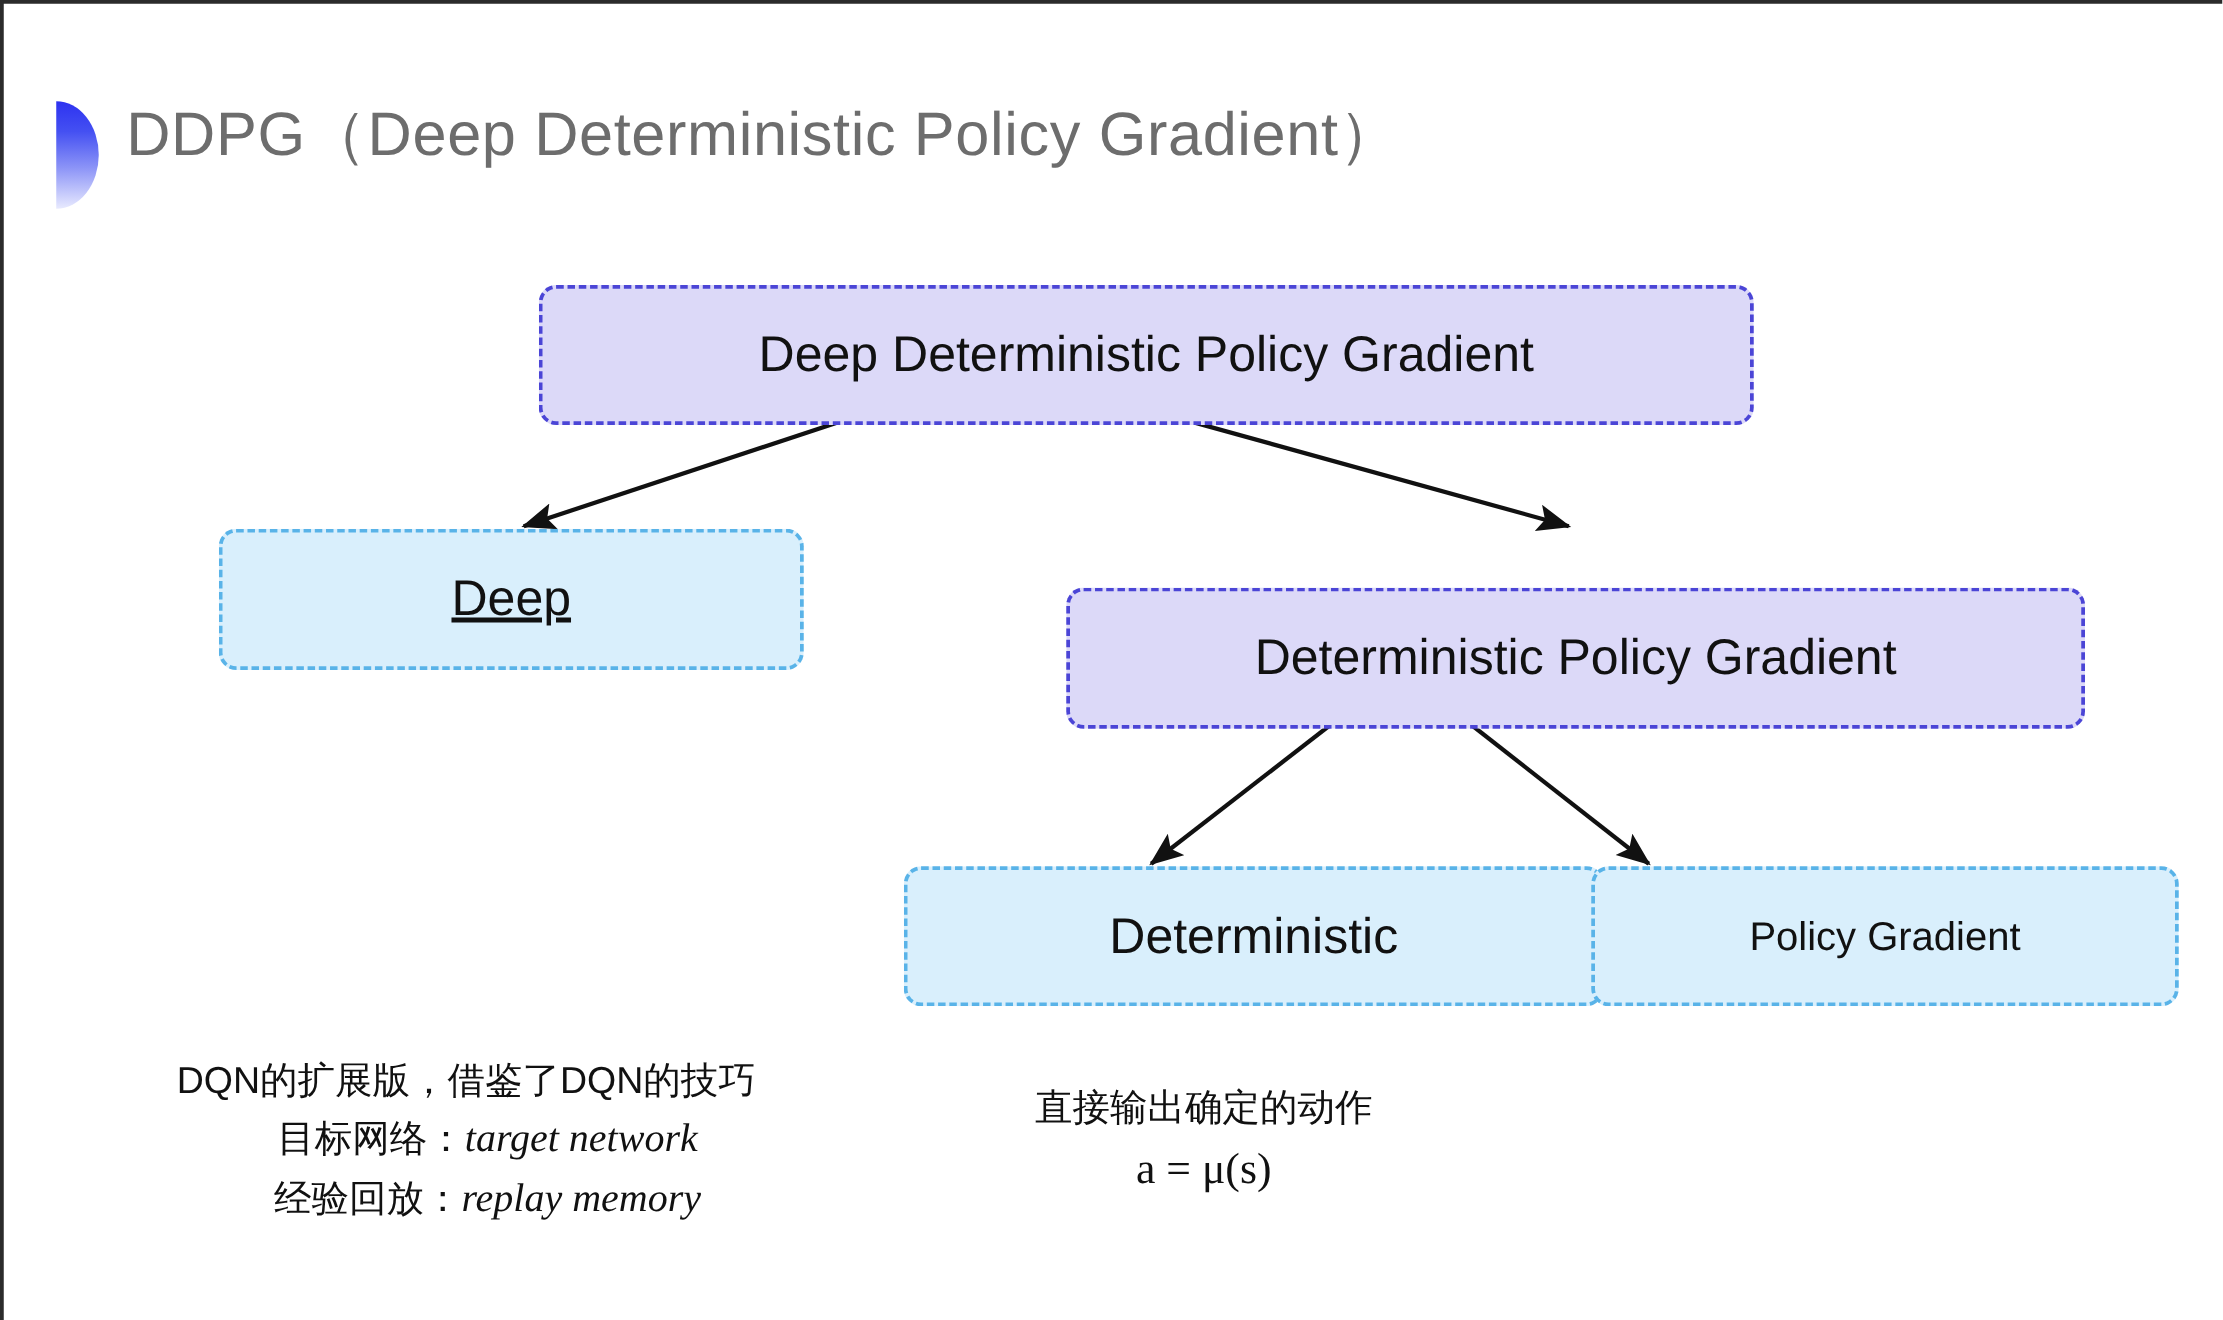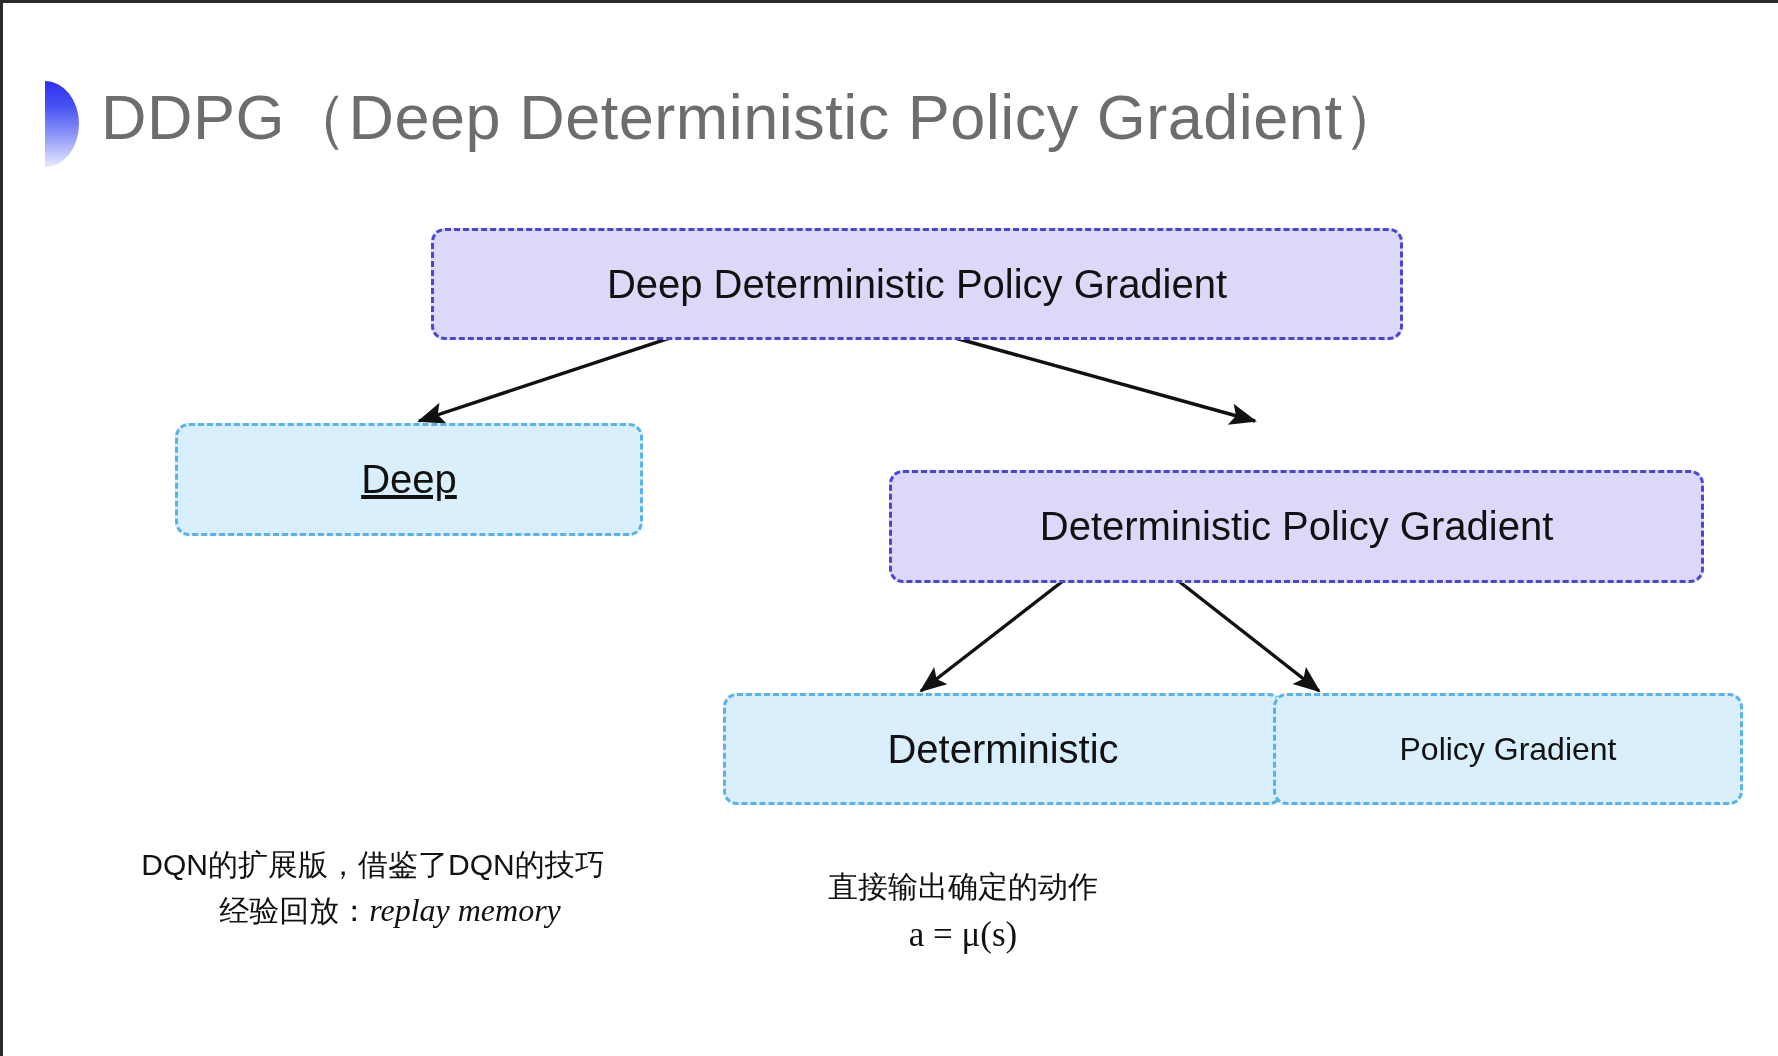--- a/index.html
+++ b/index.html
@@ -27,21 +27,21 @@
     width: 34px;
     height: 86px;
     border-top-right-radius: 34px 43px;
     border-bottom-right-radius: 34px 43px;
     background: linear-gradient(180deg, #2d32f0 0%, #4450f2 28%, #8c94f7 62%, #e8eafe 100%);
   }
   #page-title {
     position: absolute;
     left: 98px;
     top: 72px;
-    font-size: 63px;
+    font-size: 49px;
     letter-spacing: 0.5px;
     color: #6d6d6d;
     font-weight: 400;
     white-space: nowrap;
   }
 
   
   .node {
     position: absolute;
     box-sizing: border-box;
@@ -58,21 +58,21 @@
     border: 3px dashed #4b45d6;
     margin-top: 47px;
   }
   .node-blue {
     background: #d9effc;
     border: 3px dashed #59b3e8;
   }
 
   #node-root      { left: 428px;  top: 178px; width: 972px; height: 112px; font-size: 40px; }
   #node-deep      { left: 172px;  top: 420px; width: 468px; height: 113px; font-size: 40px; text-decoration: underline; }
-  #node-dpg       { left: 886px;  top: 420px; width: 815px; height: 113px; font-size: 40px; }
+  #node-dpg       { left: 850px;  top: 420px; width: 815px; height: 113px; font-size: 40px; }
   #node-det       { left: 720px;  top: 690px; width: 560px; height: 112px; font-size: 40px; }
   #node-pg        { left: 1270px; top: 690px; width: 470px; height: 112px; font-size: 32px; }
 
   
   #arrows {
     position: absolute;
     left: 0; top: 0;
     width: 1778px;
     height: 1056px;
     pointer-events: none;
@@ -132,20 +132,21 @@
   <div class="node node-blue" id="node-deep">Deep</div>
 
   <div class="node node-purple" id="node-dpg">Deterministic Policy Gradient</div>
 
   <div class="node node-blue" id="node-det">Deterministic</div>
 
   <div class="node node-blue" id="node-pg">Policy Gradient</div>
 
   <div class="caption" id="caption-left">
     <span class="caption-line">DQN的扩展版，借鉴了DQN的技巧</span>
+    <span class="caption-line cap-indent"><span>目标网络：</span><span class="it">target network</span></span>
     <span class="caption-line cap-indent"><span>经验回放：</span><span class="it">replay memory</span></span>
   </div>
 
   <div class="caption" id="caption-mid">
     <span class="caption-line">直接输出确定的动作</span>
     <span class="caption-line formula">a = μ(s)</span>
   </div>
 
   <div class="caption" id="caption-right">
   </div>

